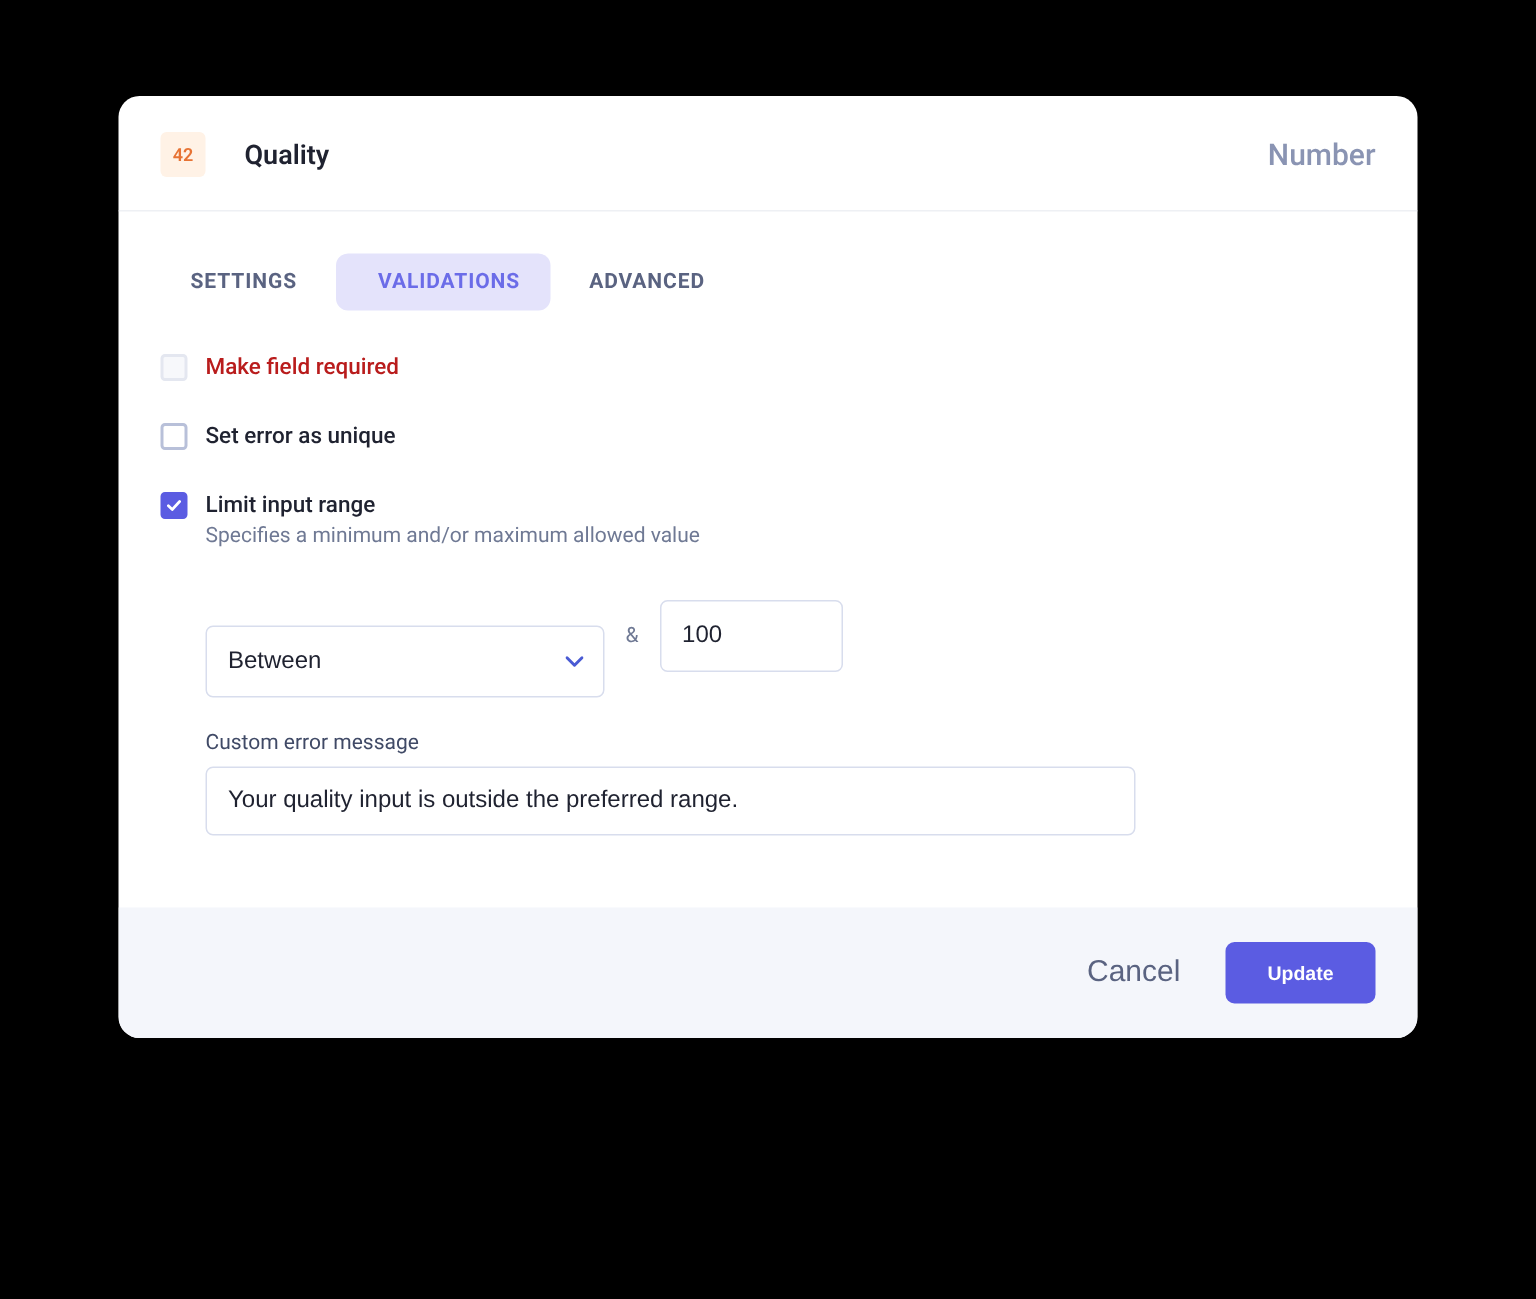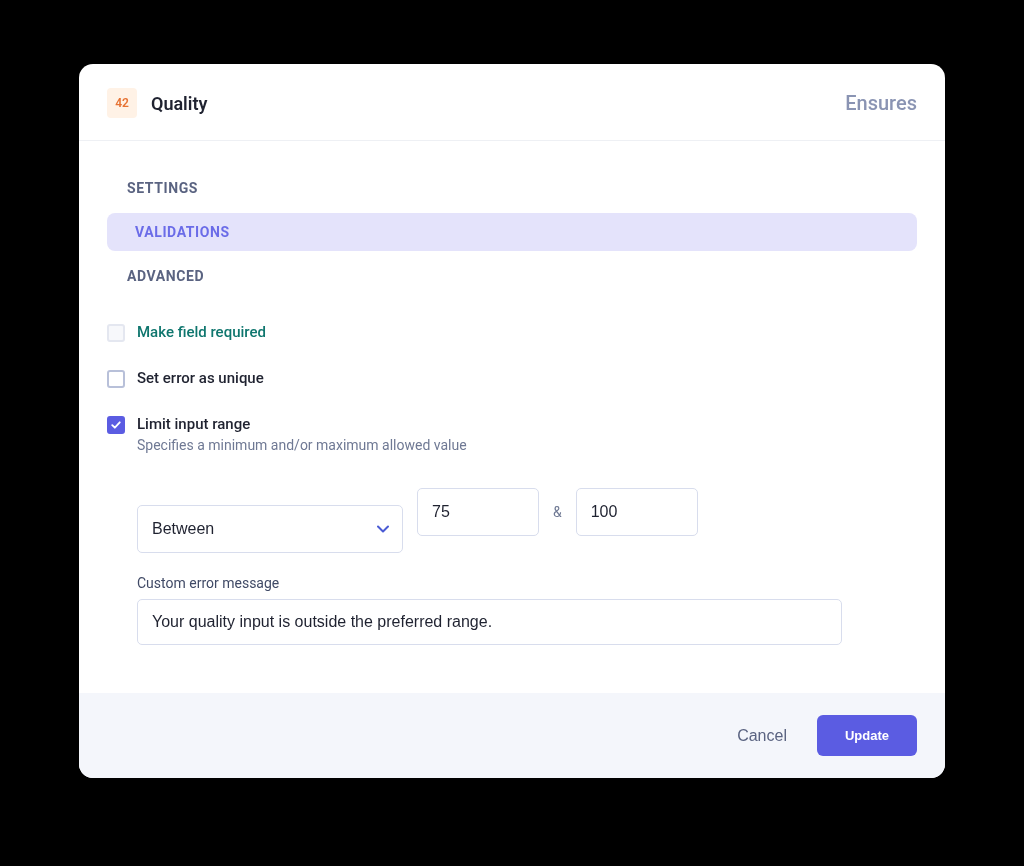--- a/index.html
+++ b/index.html
@@ -27,21 +27,21 @@
     .dialog-header {
       display: flex;
       align-items: center;
       justify-content: space-between;
       padding: 24px 28px 22px 28px;
       border-bottom: 1px solid #eef0f4;
     }
     .header-left {
       display: flex;
       align-items: center;
-      gap: 14px;
+      gap: 26px;
     }
     .field-icon {
       width: 30px;
       height: 30px;
       background: #fff2e6;
       border-radius: 4px;
       display: flex;
       align-items: center;
       justify-content: center;
       font-size: 12px;
@@ -55,21 +55,20 @@
     }
     .header-type {
       font-size: 20px;
       font-weight: 500;
       color: #8a94b3;
     }
     .tabs {
       display: flex;
       gap: 6px;
       padding: 28px 28px 0 28px;
-      flex-direction: column;
     }
     .tab {
       font-size: 14px;
       font-weight: 700;
       letter-spacing: 0.6px;
       padding: 11px 20px;
       border-radius: 8px;
       color: #5a6381;
       cursor: pointer;
       user-select: none;
@@ -114,21 +113,21 @@
       width: 10px;
       height: 10px;
     }
     .option-label {
       font-size: 15px;
       font-weight: 500;
       color: #1f2230;
       margin-bottom: 4px;
     }
     .option.disabled .option-label {
-      color: #0f766e;
+      color: #b91c1c;
     }
     .option-desc {
       font-size: 14px;
       color: #6f7994;
     }
     .option.disabled .option-desc {
       color: #c6ccdd;
     }
     .range-row {
       display: flex;
@@ -176,41 +175,41 @@
     }
     .error-section {
       margin-left: 30px;
     }
     .error-label {
       font-size: 14px;
       color: #404a66;
       margin-bottom: 8px;
     }
     .error-input {
-      width: 705px;
+      width: 620px;
       height: 46px;
       border: 1px solid #d8dded;
       border-radius: 5px;
       padding: 0 14px;
       font-size: 16px;
       color: #1f2230;
       background: #fff;
     }
     .dialog-footer {
       background: #f4f6fb;
       padding: 22px 28px;
       display: flex;
       align-items: center;
       justify-content: flex-end;
       gap: 24px;
     }
     .btn-cancel {
       background: transparent;
       border: none;
-      font-size: 16px;
+      font-size: 20px;
       color: #5a6381;
       cursor: pointer;
       padding: 10px 6px;
     }
     .btn-update {
       background: #5b5ce2;
       border: none;
       border-radius: 6px;
       font-size: 13px;
       font-weight: 600;
@@ -222,21 +221,21 @@
 </head>
 <body>
 
 <div class="dialog">
 
   <div class="dialog-header">
     <div class="header-left">
       <div class="field-icon">42</div>
       <div class="header-title">Quality</div>
     </div>
-    <div class="header-type">Ensures</div>
+    <div class="header-type">Number</div>
   </div>
 
   <div class="tabs">
     <div class="tab">SETTINGS</div>
     <div class="tab active">VALIDATIONS</div>
     <div class="tab">ADVANCED</div>
   </div>
 
   <div class="tab-content">
 
@@ -264,21 +263,20 @@
         <div class="option-label">Limit input range</div>
         <div class="option-desc">Specifies a minimum and/or maximum allowed value</div>
 
         <div class="range-row" style="margin-left:0;">
           <div class="select-wrap">
             <input class="select-field" readonly="" value="Between" style="">
             <svg class="select-caret" width="12" height="8" viewBox="0 0 12 8">
                 <path d="M1 1.5 L6 6.5 L11 1.5" stroke="#4a5bd4" stroke-width="2" fill="none" stroke-linecap="round" stroke-linejoin="round"></path>
               </svg>
           </div>
-          <input class="num-input" value="75" style="">
           <span class="amp">&amp;</span>
           <input class="num-input" value="100" style="">
         </div>
 
         <div class="error-section" style="margin-left:0;">
           <div class="error-label">Custom error message</div>
           <input class="error-input" value="Your quality input is outside the preferred range." style="">
         </div>
       </div>
     </div>

